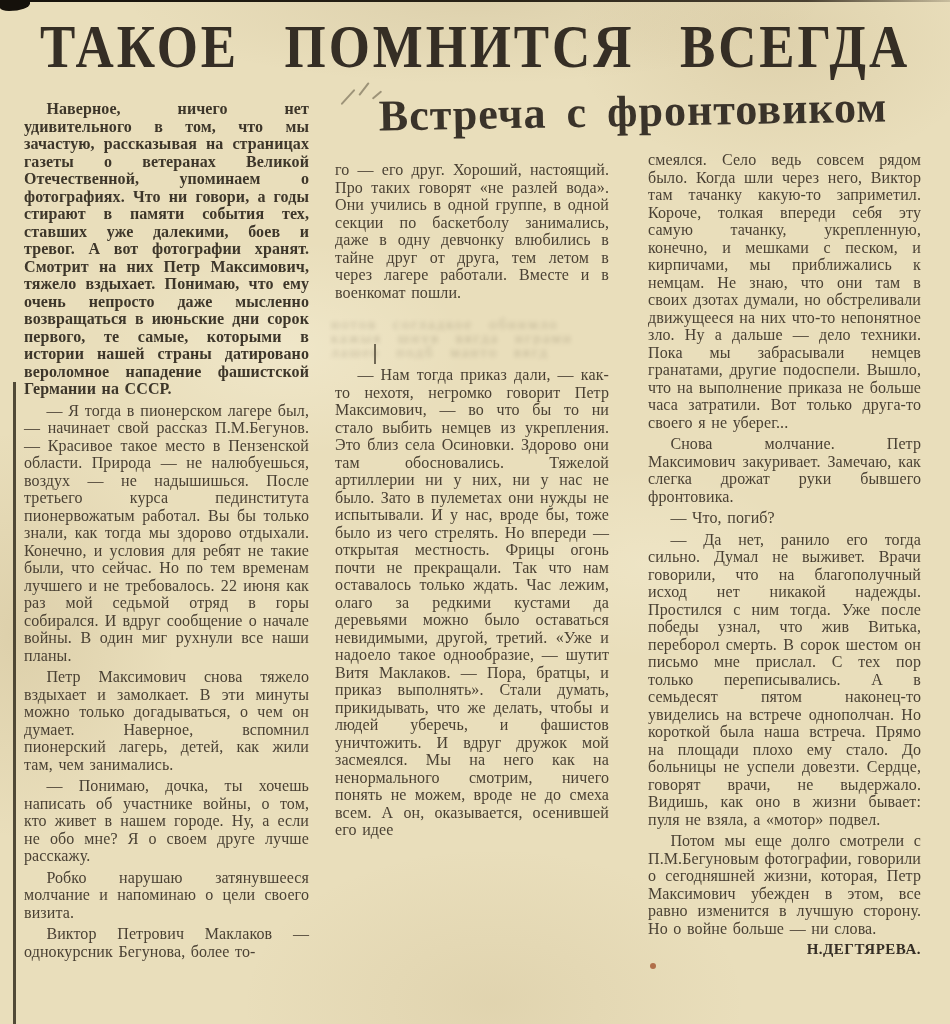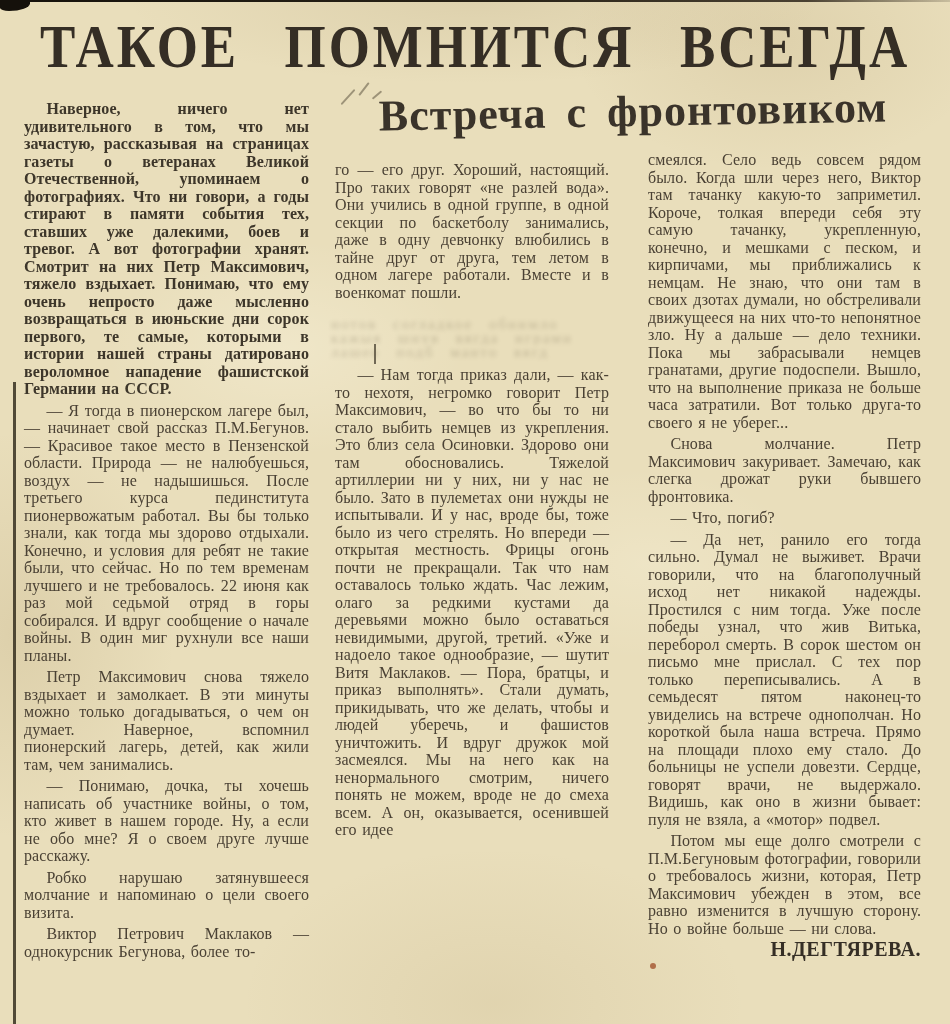--- a/index.html
+++ b/index.html
@@ -50,21 +50,21 @@
   .col1{left:20px;top:96px;width:293px;}
   .col2{left:331px;top:157px;width:282px;}
   .col3{left:644px;top:147px;width:281px;}
   .lead{
     font-weight:700;color:#3d362a;
     text-indent:1.4em;
   }
   .byline{
     font-weight:700;color:#352e25;
     text-align:right;padding-right:14px;margin-top:5px;
-    font-size:20px;letter-spacing:.5px;
+    font-size:15px;letter-spacing:.5px;
   }
   
   .ghost{
     margin:16px 0 7px 0;
     filter:blur(2px);opacity:.30;
     color:#6b5f47;font-size:15px;line-height:14px;
     letter-spacing:2px;word-spacing:10px;
     user-select:none;
   }
   .ghost div{white-space:nowrap;overflow:hidden;}
@@ -117,31 +117,31 @@
   <div class="col col1">
     <p class="lead">Наверное, ничего нет удивительного в том, что мы зачастую, рассказывая на страницах газеты о ветеранах Великой Отечественной, упоминаем о фотографиях. Что ни говори, а годы стирают в памяти события тех, ставших уже далекими, боев и тревог. А вот фотографии хранят. Смотрит на них Петр Максимович, тяжело вздыхает. Понимаю, что ему очень непросто даже мысленно возвращаться в июньские дни сорок первого, те самые, которыми в истории нашей страны датировано вероломное нападение фашистской Германии на СССР.</p>
     <p class="indent">— Я тогда в пионерском лагере был, — начинает свой рассказ П.М.Бегунов. — Красивое такое место в Пензенской области. Природа — не налюбуешься, воздух — не надышишься. После третьего курса пединститута пионервожатым работал. Вы бы только знали, как тогда мы здорово отдыхали. Конечно, и условия для ребят не такие были, что сейчас. Но по тем временам лучшего и не требовалось. 22 июня как раз мой седьмой отряд в горы собирался. И вдруг сообщение о начале войны. В один миг рухнули все наши планы.</p>
     <p class="indent">Петр Максимович снова тяжело вздыхает и замолкает. В эти минуты можно только догадываться, о чем он думает. Наверное, вспомнил пионерский лагерь, детей, как жили там, чем занимались.</p>
     <p class="indent">— Понимаю, дочка, ты хочешь написать об участнике войны, о том, кто живет в нашем городе. Ну, а если не обо мне? Я о своем друге лучше расскажу.</p>
     <p class="indent">Робко нарушаю затянувшееся молчание и напоминаю о цели своего визита.</p>
     <p class="indent">Виктор Петрович Маклаков — однокурсник Бегунова, более то-</p>
   </div>
 
   <div class="col col2">
-    <p>го — его друг. Хороший, настоящий. Про таких говорят «не разлей вода». Они учились в одной группе, в одной секции по баскетболу занимались, даже в одну девчонку влюбились в тайне друг от друга, тем летом в одном лагере работали. Вместе и в военкомат пошли.</p>
+    <p>го — его друг. Хороший, настоящий. Про таких говорят «не разлей вода». Они учились в одной группе, в одной секции по баскетболу занимались, даже в одну девчонку влюбились в тайне друг от друга, тем летом в через лагере работали. Вместе и в военкомат пошли.</p>
     <div class="ghost">
       <div>нотов согладкое обнимло</div>
       <div>кажыя шнув вягда играми</div>
       <div>лашев подб манто вягд</div>
     </div>
     <p class="indent">— Нам тогда приказ дали, — как-то нехотя, негромко говорит Петр Максимович, — во что бы то ни стало выбить немцев из укрепления. Это близ села Осиновки. Здорово они там обосновались. Тяжелой артиллерии ни у них, ни у нас не было. Зато в пулеметах они нужды не испытывали. И у нас, вроде бы, тоже было из чего стрелять. Но впереди — открытая местность. Фрицы огонь почти не прекращали. Так что нам оставалось только ждать. Час лежим, олаго за редкими кустами да деревьями можно было оставаться невидимыми, другой, третий. «Уже и надоело такое однообразие, — шутит Витя Маклаков. — Пора, братцы, и приказ выполнять». Стали думать, прикидывать, что же делать, чтобы и людей уберечь, и фашистов уничтожить. И вдруг дружок мой засмеялся. Мы на него как на ненормального смотрим, ничего понять не можем, вроде не до смеха всем. А он, оказывается, осенившей его идее</p>
   </div>
 
   <div class="col col3">
     <p>смеялся. Село ведь совсем рядом было. Когда шли через него, Виктор там тачанку какую-то заприметил. Короче, толкая впереди себя эту самую тачанку, укрепленную, конечно, и мешками с песком, и кирпичами, мы приближались к немцам. Не знаю, что они там в своих дзотах думали, но обстреливали движущееся на них что-то непонятное зло. Ну а дальше — дело техники. Пока мы забрасывали немцев гранатами, другие подоспели. Вышло, что на выполнение приказа не больше часа затратили. Вот только друга-то своего я не уберег...</p>
     <p class="indent">Снова молчание. Петр Максимович закуривает. Замечаю, как слегка дрожат руки бывшего фронтовика.</p>
     <p class="indent">— Что, погиб?</p>
     <p class="indent">— Да нет, ранило его тогда сильно. Думал не выживет. Врачи говорили, что на благополучный исход нет никакой надежды. Простился с ним тогда. Уже после победы узнал, что жив Витька, переборол смерть. В сорок шестом он письмо мне прислал. С тех пор только переписывались. А в семьдесят пятом наконец-то увиделись на встрече однополчан. Но короткой была наша встреча. Прямо на площади плохо ему стало. До больницы не успели довезти. Сердце, говорят врачи, не выдержало. Видишь, как оно в жизни бывает: пуля не взяла, а «мотор» подвел.</p>
-    <p class="indent">Потом мы еще долго смотрели с П.М.Бегуновым фотографии, говорили о требовалось жизни, которая, Петр Максимович убежден в этом, все равно изменится в лучшую сторону. Но о войне больше — ни слова.</p>
+    <p class="indent">Потом мы еще долго смотрели с П.М.Бегуновым фотографии, говорили о сегодняшней жизни, которая, Петр Максимович убежден в этом, все равно изменится в лучшую сторону. Но о войне больше — ни слова.</p>
     <p class="byline">Н.ДЕГТЯРЕВА.</p>
   </div>
 
 </div>
 
 </body></html>

